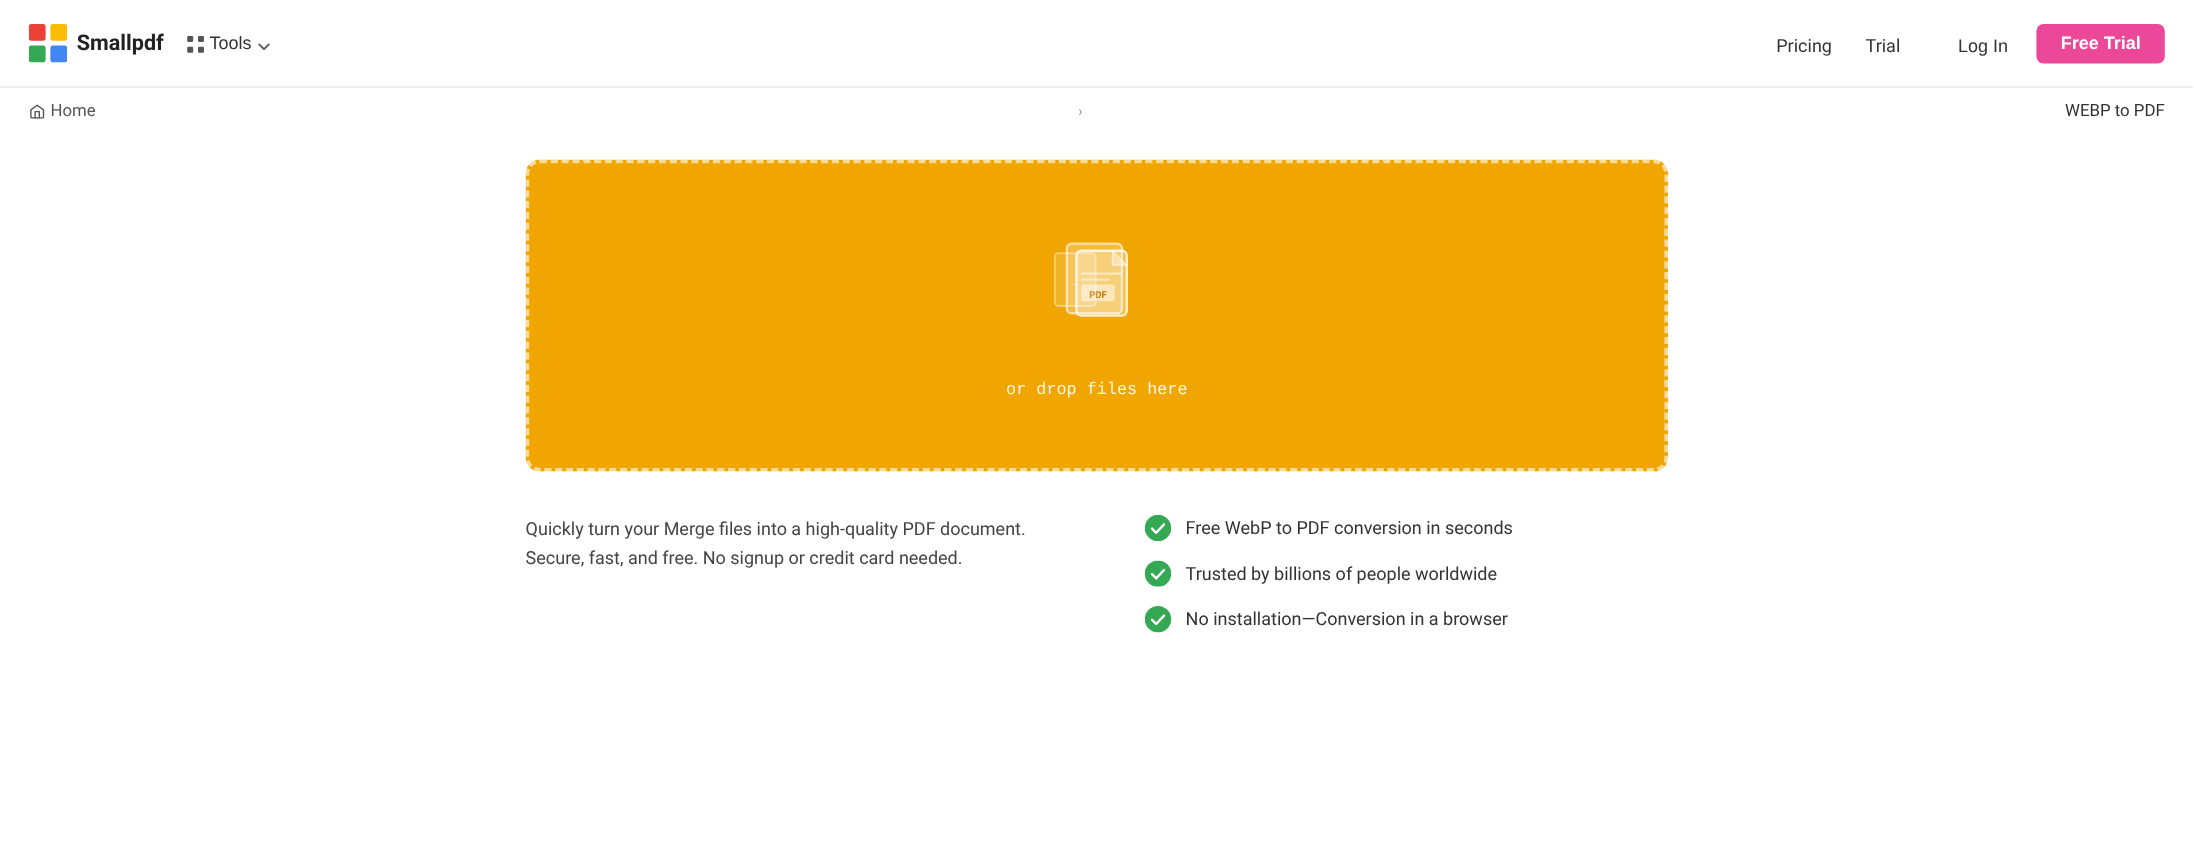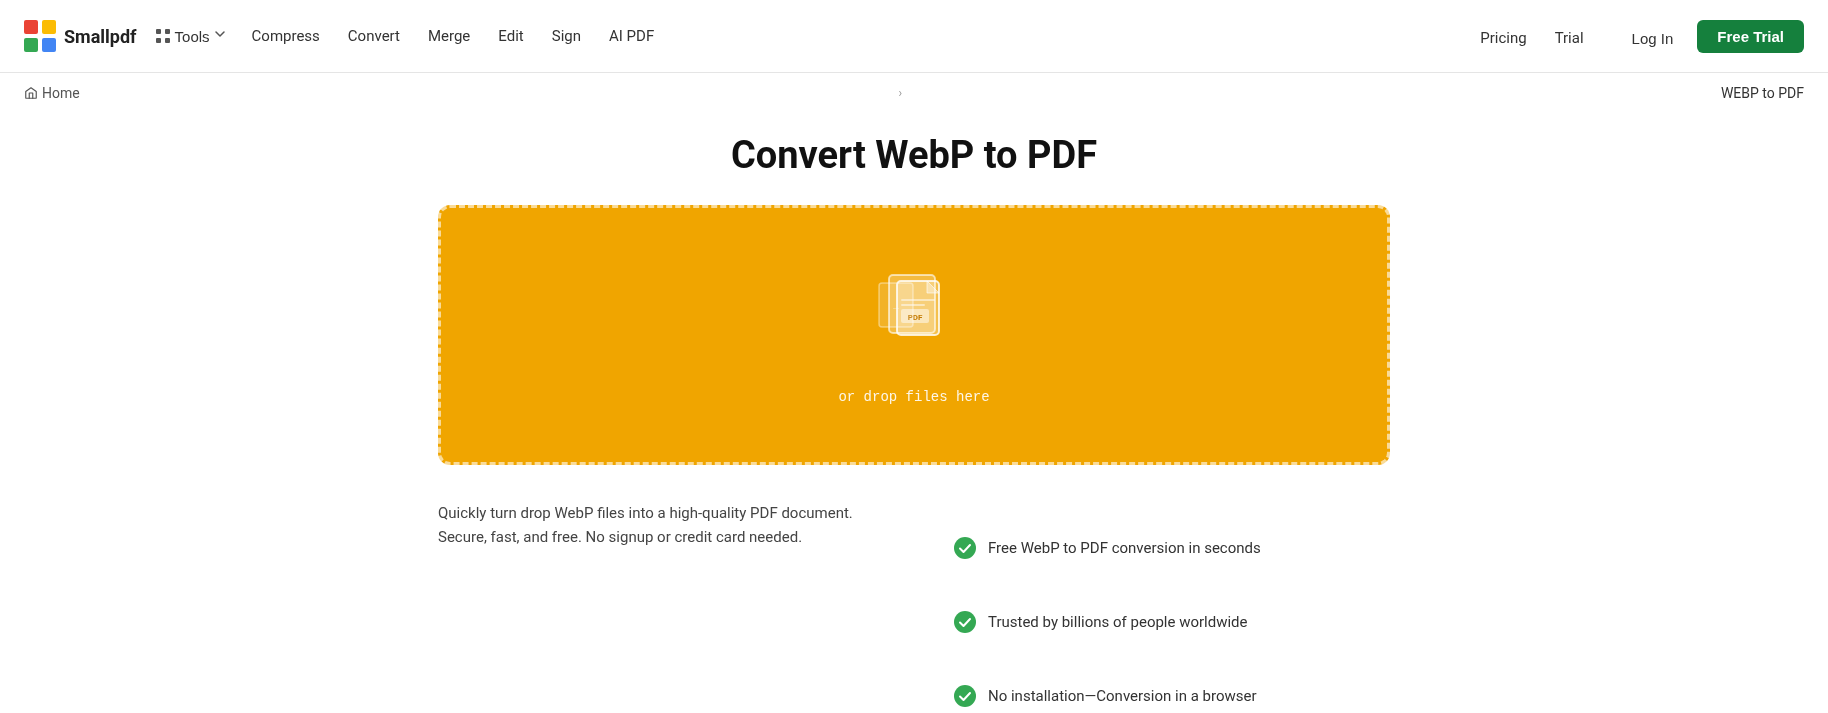--- a/index.html
+++ b/index.html
@@ -25,21 +25,21 @@
       width: 32px;
       height: 32px;
     }
     .logo-text {
       font-size: 18px;
       font-weight: 700;
       color: #222;
     }
     .nav-tools-btn {
       display: flex;
-      align-items: flex-start;
+      align-items: flex-end;
       gap: 4px;
       padding: 6px 10px;
       border: none;
       background: none;
       font-size: 15px;
       color: #333;
       cursor: pointer;
       border-radius: 4px;
     }
     .nav-links {
@@ -74,21 +74,21 @@
       background: none;
       border: none;
       cursor: pointer;
       border-radius: 4px;
     }
     .free-trial-btn {
       padding: 8px 20px;
       font-size: 15px;
       font-weight: 600;
       color: #fff;
-      background: #15803d;
+      background: #ec4899;
       border: none;
       border-radius: 6px;
       cursor: pointer;
     }
 
     
     .breadcrumb {
       display: flex;
       align-items: center;
       gap: 6px;
@@ -194,21 +194,20 @@
       display: flex;
       flex-direction: column;
       gap: 16px;
     }
     .feature-item {
       display: flex;
       align-items: center;
       gap: 12px;
       font-size: 15px;
       color: #333;
-      margin-top: 36px;
     }
     .check-icon {
       width: 22px;
       height: 22px;
       flex-shrink: 0;
     }
 
     
     ::-webkit-scrollbar { width: 8px; }
     ::-webkit-scrollbar-track { background: #f1f1f1; }
@@ -236,28 +235,20 @@
       <rect x="10" y="1" width="5" height="5" rx="1" fill="#555"></rect>
       <rect x="1" y="10" width="5" height="5" rx="1" fill="#555"></rect>
       <rect x="10" y="10" width="5" height="5" rx="1" fill="#555"></rect>
     </svg>
     <span>Tools</span>
     <svg width="12" height="12" viewBox="0 0 12 12" fill="none">
       <path d="M2 4l4 4 4-4" stroke="#555" stroke-width="1.5" stroke-linecap="round" stroke-linejoin="round"></path>
     </svg>
   </button>
 
-  <div class="nav-links">
-    <a class="nav-link" href="#">Compress</a>
-    <a class="nav-link" href="#">Convert</a>
-    <a class="nav-link" href="#">Merge</a>
-    <a class="nav-link" href="#">Edit</a>
-    <a class="nav-link" href="#">Sign</a>
-    <a class="nav-link" href="#">AI PDF</a>
-  </div>
 
   <div class="nav-right">
     <div class="nav-right-links">
       <a class="nav-link" href="#">Pricing</a>
       <a class="nav-link" href="#">Trial</a>
     </div>
     <button class="login-btn">Log In</button>
     <button class="free-trial-btn">Free Trial</button>
   </div>
 </nav>
@@ -268,21 +259,20 @@
       <path d="M3 9.5L12 3l9 6.5V20a1 1 0 01-1 1H4a1 1 0 01-1-1V9.5z"></path>
       <path d="M9 21V12h6v9"></path>
     </svg>
     <span>Home</span>
   </a>
   <span class="breadcrumb-sep">›</span>
   <span class="breadcrumb-current">WEBP to PDF</span>
 </div>
 
 <div class="main">
-  <h1 class="page-title">Convert WebP to PDF</h1>
 
   <div class="dropzone">
 
     <div class="dropzone-icon">
       <svg width="90" height="80" viewBox="0 0 90 80" fill="none" xmlns="http://www.w3.org/2000/svg">
 
         <rect x="20" y="10" width="46" height="58" rx="4" fill="rgba(255,255,255,0.25)" stroke="rgba(255,255,255,0.6)" stroke-width="2"></rect>
 
         <rect x="28" y="16" width="42" height="54" rx="4" fill="rgba(255,255,255,0.3)" stroke="rgba(255,255,255,0.8)" stroke-width="2"></rect>
 
@@ -298,21 +288,21 @@
 
         <text x="27" y="46" text-anchor="middle" fill="rgba(255,255,255,0.6)" font-size="7" font-weight="600">···</text>
       </svg>
     </div>
 
 
     <p class="drop-hint">or drop files here</p>
   </div>
 
   <div class="below-fold">
-    <div class="description">Quickly turn drop WebP files into a high-quality PDF document. Secure, fast, and free. No signup or credit card needed.</div>
+    <div class="description">Quickly turn your Merge files into a high-quality PDF document. Secure, fast, and free. No signup or credit card needed.</div>
     <div class="features">
 
     <div class="feature-item">
     <svg class="check-icon" viewBox="0 0 22 22" fill="none">
       <circle cx="11" cy="11" r="11" fill="#34a853"></circle>
       <path d="M6 11.5l3.5 3.5 6.5-7" stroke="white" stroke-width="2" stroke-linecap="round" stroke-linejoin="round"></path>
     </svg>
     <span>Free WebP to PDF conversion in seconds</span>
   </div>
         <div class="feature-item">

